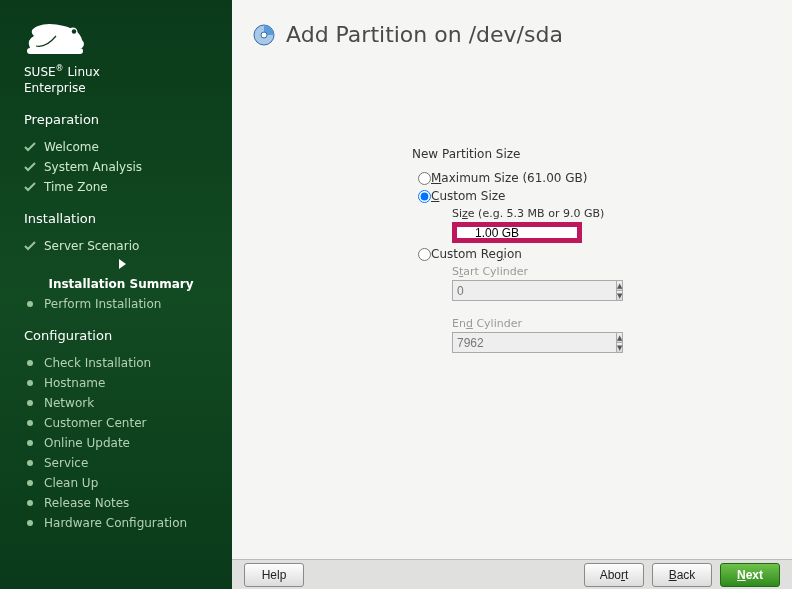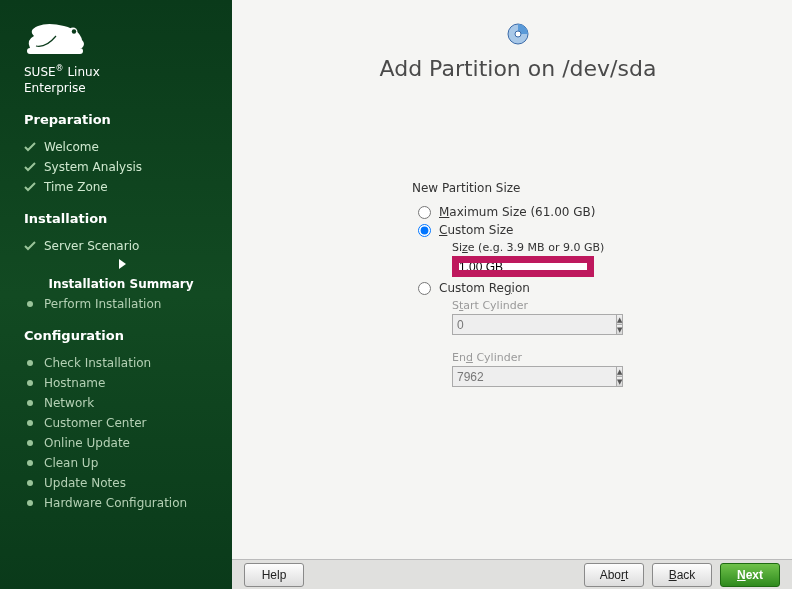--- a/index.html
+++ b/index.html
@@ -30,21 +30,21 @@
 }
 .brand {
   font-size: 12px;
   color: #fff;
   line-height: 1.3;
   margin-top: 4px;
 }
 .brand sup { font-size: 8px; }
 .section-hdr {
   color: #fff;
-  font-weight: bold;
+  font-weight: normal;
   font-size: 13px;
   margin: 14px 0 10px 0;
 }
 .nav-item {
   display: flex;
   align-items: center;
   gap: 8px;
   padding: 3px 0;
   font-size: 12px;
   color: #cfe8cf;
@@ -74,21 +74,20 @@
   background: #f5f5f3;
   position: relative;
   display: flex;
   flex-direction: column;
 }
 .main-header {
   display: flex;
   align-items: center;
   gap: 10px;
   padding: 22px 8px 10px 20px;
-  flex-direction: column;
 }
 .main-header h1 {
   font-size: 22px;
   font-weight: normal;
   color: #4a4a4a;
 }
 .main-icon {
   width: 24px; height: 24px;
 }
 .main-body {
@@ -96,43 +95,42 @@
   padding: 90px 20px 20px 180px;
 }
 .group-title {
   font-size: 12px;
   color: #333;
   margin-bottom: 10px;
 }
 .radio-row {
   display: flex;
   align-items: center;
-  gap: 8px;
   margin: 4px 0 4px 6px;
   font-size: 12px;
   color: #333;
 }
 .radio-row input[type=radio] {
   width: 13px; height: 13px;
 }
 .radio-row input[type=radio]:disabled + span,
 .disabled-label { color: #9a9a9a; }
 .sub-block { margin-left: 40px; margin-top: 4px; }
 .field-label {
   font-size: 11px;
   color: #333;
   margin-bottom: 2px;
 }
 .field-label.disabled { color: #9a9a9a; }
 .text-input {
-  width: 142px;
+  width: 130px;
   height: 21px;
-  padding: 1px 0;
-  font-size: 12px;
-  border: 7px solid #be185d;
+  padding: 1px 18px;
+  font-size: 12px;
+  border: 5px solid #be185d;
   background: #fff;
 }
 .spin-wrap {
   display: flex;
   align-items: stretch;
   width: 130px;
   height: 21px;
 }
 .spin-wrap input {
   flex: 1;
@@ -269,25 +267,29 @@
     <div class="nav-item future">
         <span class="dot"></span>
         <span>Customer Center</span>
       </div>
     <div class="nav-item future">
         <span class="dot"></span>
         <span>Online Update</span>
       </div>
     <div class="nav-item future">
         <span class="dot"></span>
+        <span>Service</span>
+      </div>
+    <div class="nav-item future">
+        <span class="dot"></span>
         <span>Clean Up</span>
       </div>
     <div class="nav-item future">
         <span class="dot"></span>
-        <span>Update Notes</span>
+        <span>Release Notes</span>
       </div>
     <div class="nav-item future">
         <span class="dot"></span>
         <span>Hardware Configuration</span>
       </div>
   </div>
 
   <div class="main">
     <div class="main-header">
       <svg class="main-icon" viewBox="0 0 24 24">
@@ -305,21 +307,21 @@
         <input type="radio" name="psize" style="">
         <span><span class="ul-char">M</span><span>aximum Size (61.00 GB)</span></span>
       </label>
 
       <label class="radio-row">
         <input type="radio" name="psize" checked="" style="">
         <span><span class="ul-char">C</span><span>ustom Size</span></span>
       </label>
 
       <div class="sub-block">
-        <div class="field-label"><span>Si</span><span class="ul-char">z</span><span>e (e.g. 3.9 MB or 9.0 GB)</span></div>
+        <div class="field-label"><span>Si</span><span class="ul-char">z</span><span>e (e.g. 5.3 MB or 9.0 GB)</span></div>
         <input class="text-input" type="text" value="1.00 GB" style="">
       </div>
 
       <label class="radio-row" style="">
         <input type="radio" name="psize" style="">
         <span><span>Custom Re</span><span class="ul-char">g</span><span>ion</span></span>
       </label>
 
       <div class="sub-block">
         <div class="field-label disabled"><span>S</span><span class="ul-char">t</span><span>art Cylinder</span></div>

